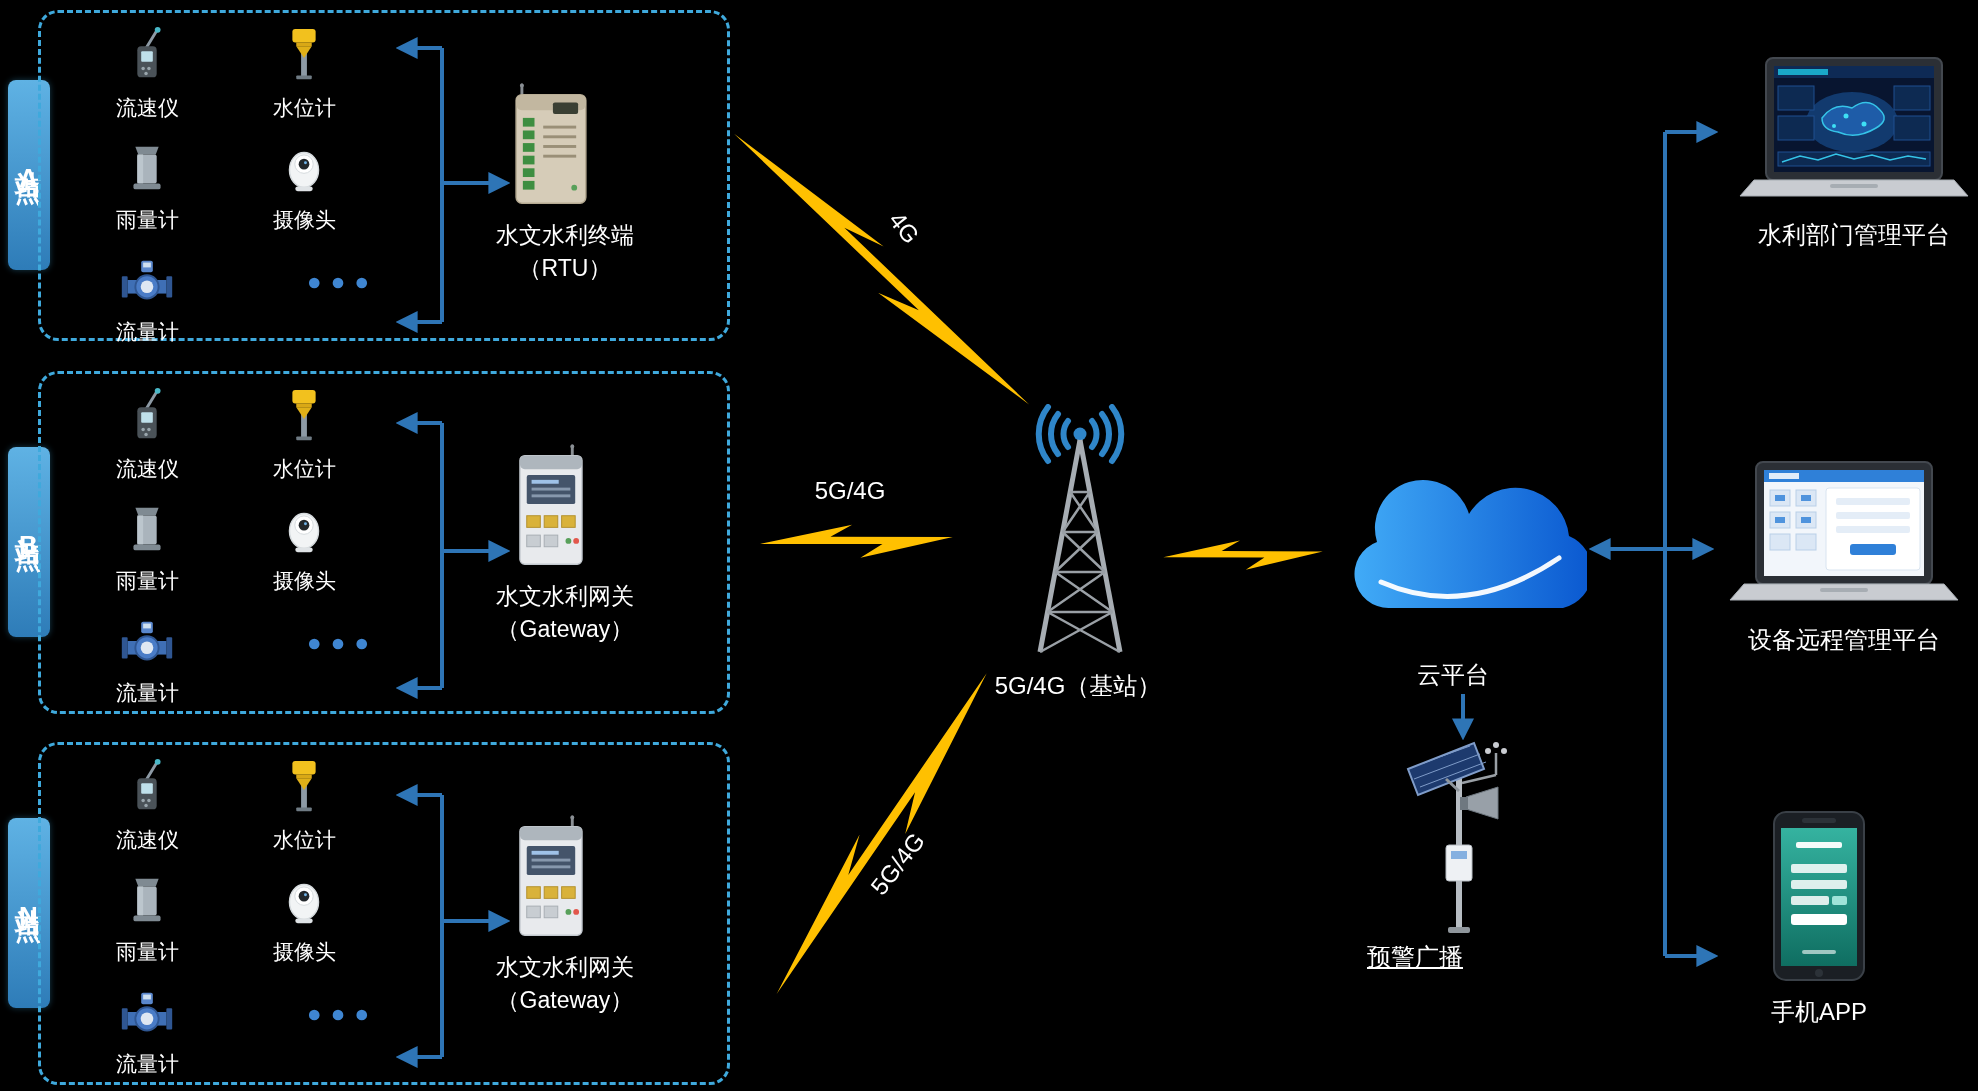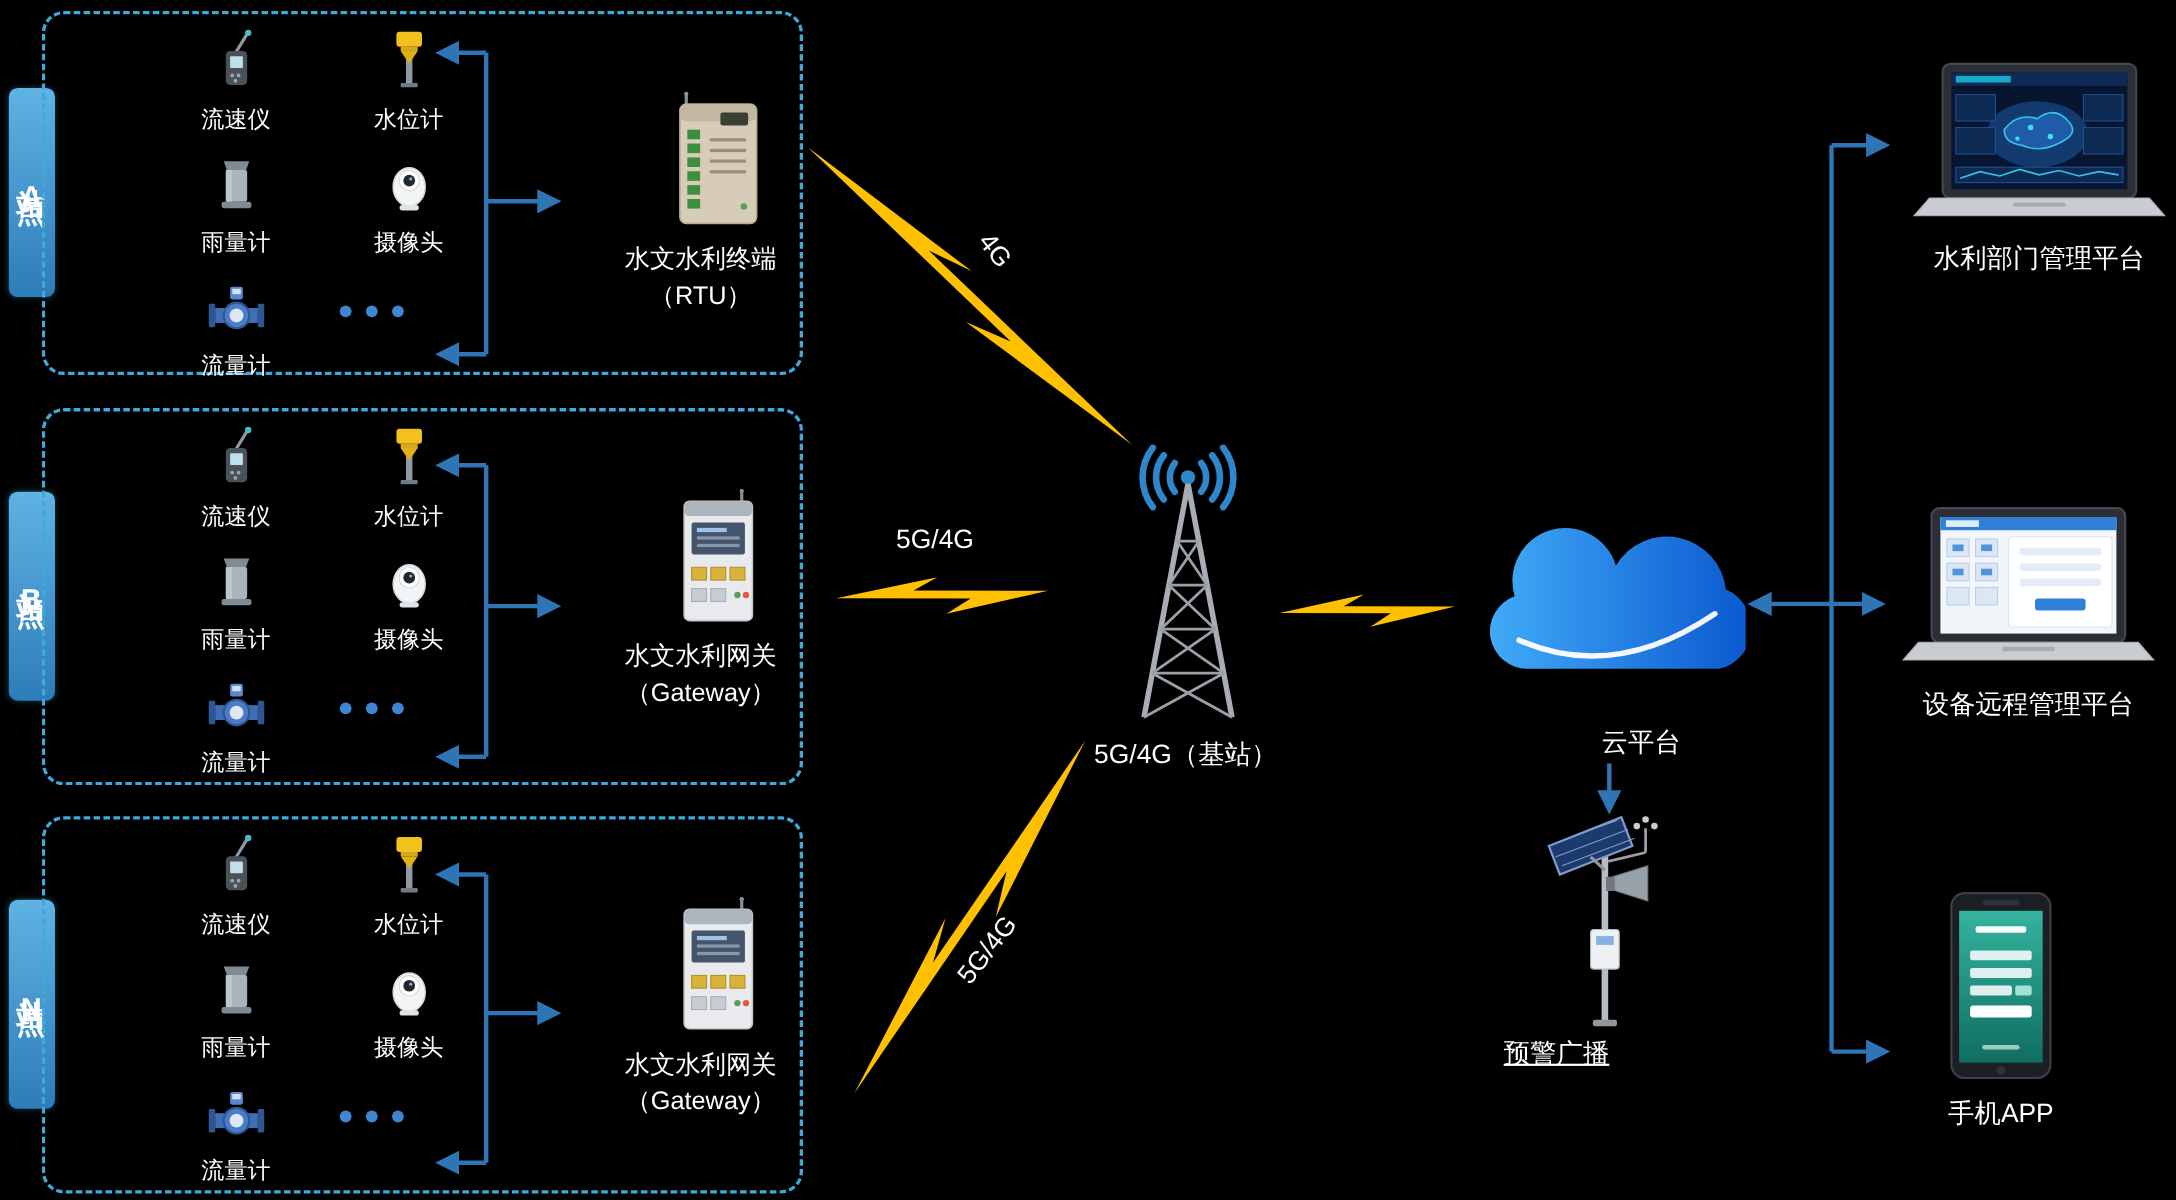--- a/index.html
+++ b/index.html
@@ -9,28 +9,28 @@
   .layer { position:absolute; left:0; top:0; width:1978px; height:1091px; pointer-events:none; }
 
   .station-box { position:absolute; border:3px dashed #3FA9DC; border-radius:20px; }
   .station-tab { position:absolute; width:42px; height:190px; border-radius:8px;
                  background:linear-gradient(180deg,#5FB2E4 0%,#2E7CB8 100%);
                  display:flex; align-items:center; justify-content:center;
                  box-shadow:0 0 6px rgba(63,169,220,.35); }
   .vtext { writing-mode:vertical-rl; text-orientation:upright; font-size:26px; font-weight:700;
            color:#fff; letter-spacing:6px; }
 
-  .cell { position:absolute; width:130px; display:flex; flex-direction:column; align-items:flex-end; gap:7px; }
+  .cell { position:absolute; width:130px; display:flex; flex-direction:column; align-items:flex-start; gap:7px; }
   .s-icon { width:62px; height:62px; }
   .cell-label { font-size:21px; color:#fff; white-space:nowrap; }
   .dots-cell { position:absolute; width:130px; display:flex; justify-content:center; }
   .dots-cell svg { width:76px; height:24px; }
 
   .device { position:absolute; left:455px; top:70px; width:210px; display:flex; flex-direction:column;
-            align-items:flex-end; gap:10px; text-align:center; }
+            align-items:flex-start; gap:10px; text-align:center; }
   .device-icon { width:108px; height:126px; }
   .device-label { font-size:23px; line-height:1.45; color:#fff; white-space:nowrap; }
 
   .label { position:absolute; color:#fff; font-size:24px; text-align:center; }
   .link-label { position:absolute; color:#fff; font-size:24px; text-align:center; transform-origin:center; }
   .abs-svg { position:absolute; }
 </style>
 </head>
 <body>
 
@@ -441,21 +441,21 @@
   <svg class="abs-svg" style="left:1337px;top:462px;width:250px;height:168px;" viewBox="0 0 250 168">
     <defs>
       <linearGradient id="cg" x1="0" y1="0" x2="1" y2="0">
         <stop offset="0" stop-color="#41ABF7"></stop>
           <stop offset="1" stop-color="#0A58D0"></stop>
       </linearGradient>
     </defs>
     <path d="M52,146 a34,34 0 0 1 -12,-66 a48,48 0 0 1 92,-28 a54,54 0 0 1 100,22 a38,38 0 0 1 -6,72 z" fill="url(#cg)"></path>
     <path d="M44,120 Q130,158 222,96" stroke="#ffffff" stroke-width="5" fill="none" stroke-linecap="round" opacity="0.95"></path>
   </svg>
-  <div class="label" style="left:1378px;top:659px;width:150px;text-align:right;">云平台</div>
+  <div class="label" style="left:1378px;top:659px;width:150px;">云平台</div>
 
   <svg class="abs-svg" style="left:1390px;top:735px;width:140px;height:200px;" viewBox="0 0 140 200">
       <use href="#sym-broadcast"></use>
     </svg>
   <div class="label" style="left:1335px;top:941px;width:160px;text-decoration:underline;">预警广播</div>
 
   <svg class="abs-svg" style="left:1734px;top:56px;width:240px;height:150px;" viewBox="0 0 240 150">
       <use href="#sym-laptop-dash"></use>
     </svg>
   <div class="label" style="left:1704px;top:219px;width:300px;">水利部门管理平台</div>

